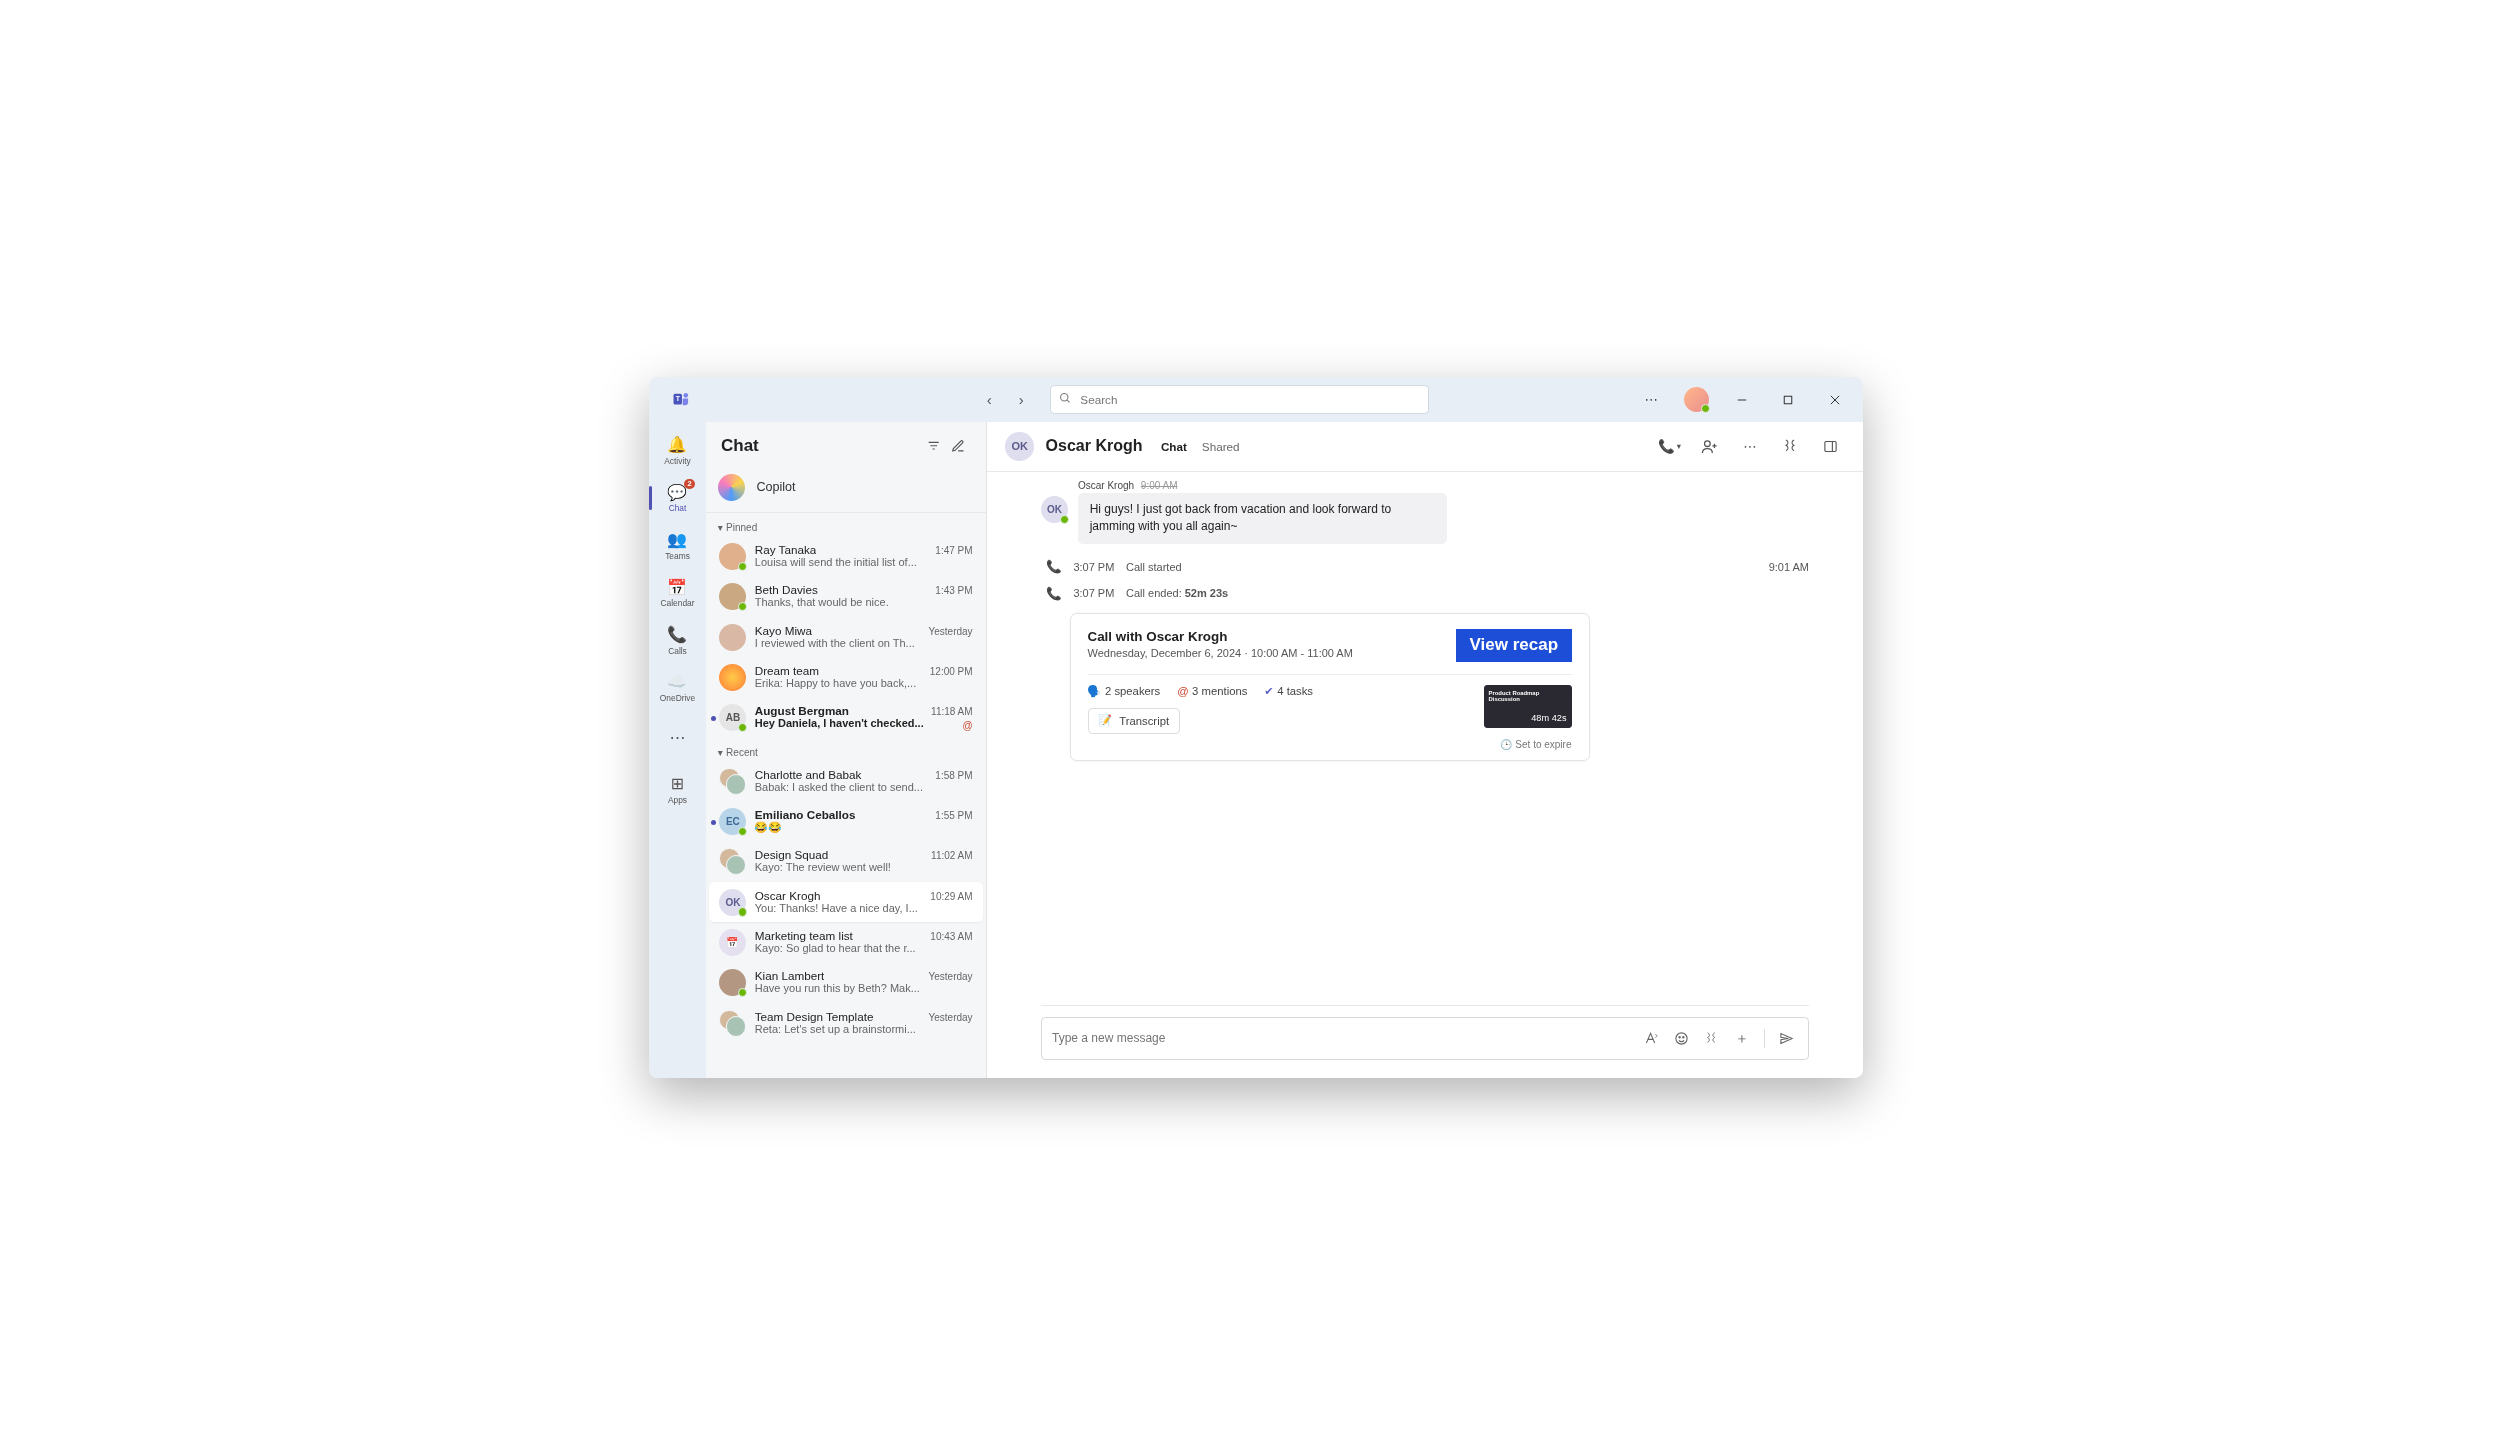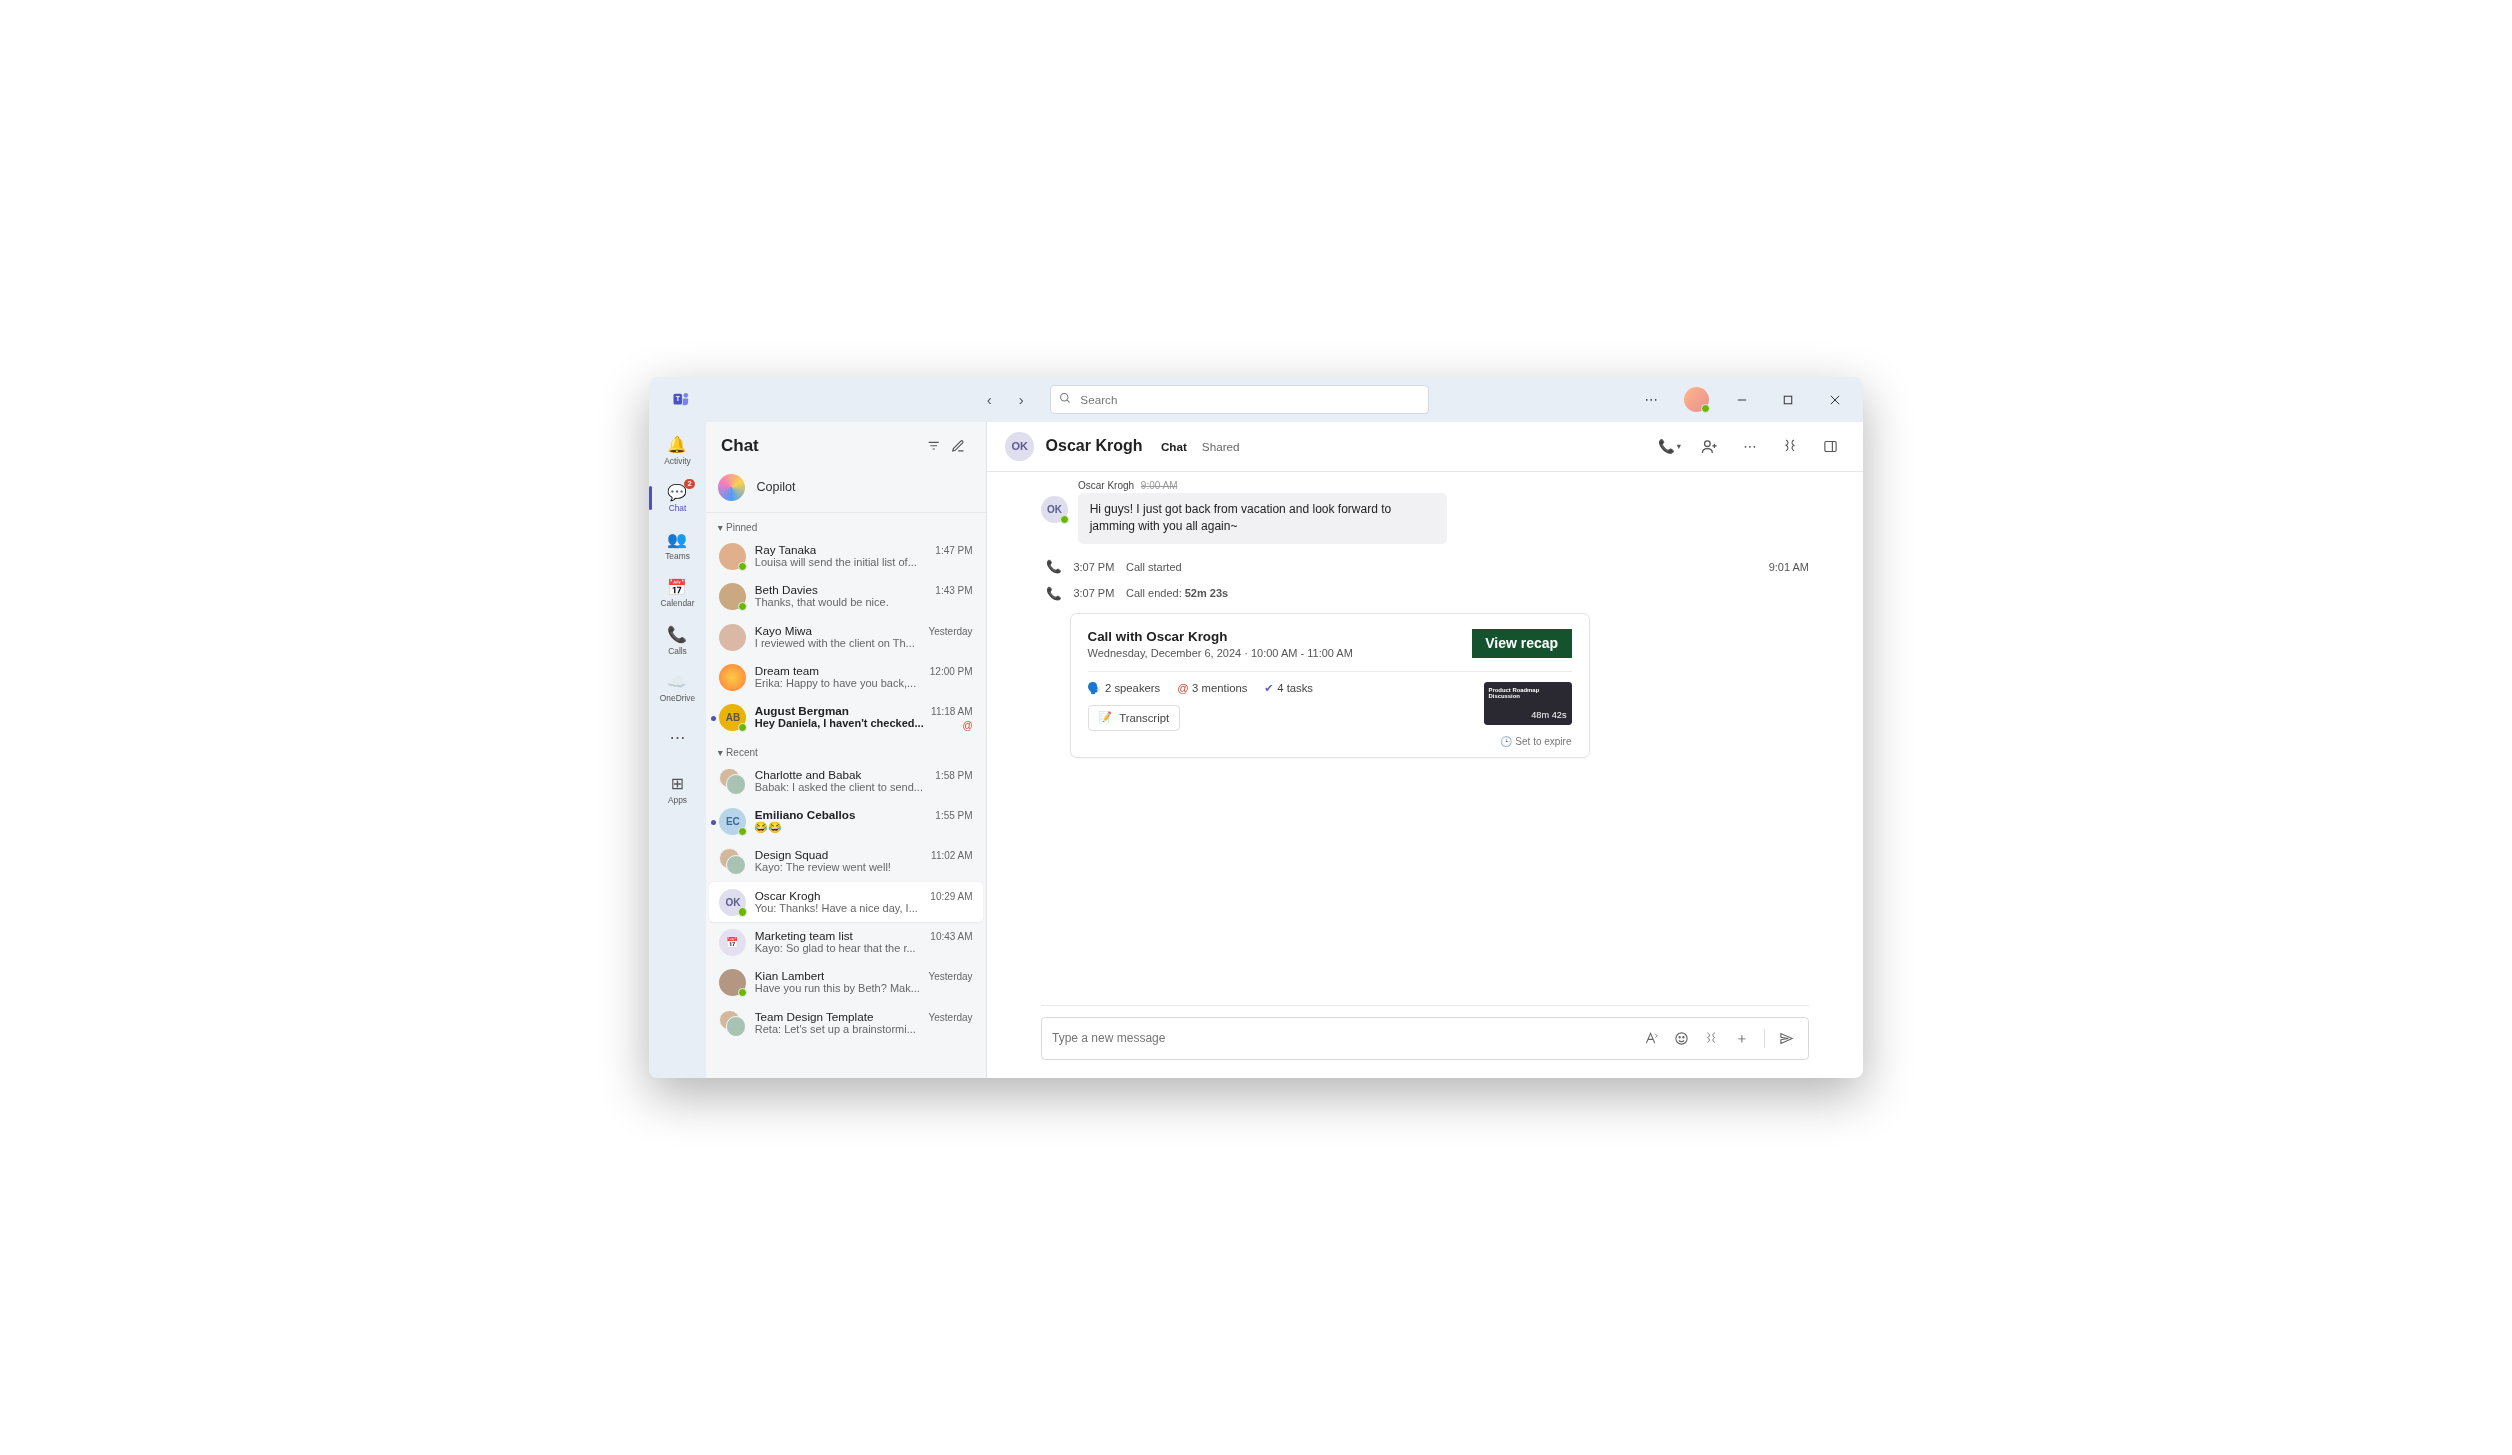--- a/index.html
+++ b/index.html
@@ -32,21 +32,21 @@
 .sidebar-hdr { display: flex; align-items: center; padding: 11.7px 15px 3.4px; }
 .sidebar-hdr h1 { font-size: 17px; font-weight: 700; color: #222; flex: 1; }
 .hdr-ico { width: 25px; height: 25px; display: flex; align-items: center; justify-content: center; color: #555; cursor: pointer; }
 .copilot-row { display: flex; align-items: center; gap: 11.7px; padding: 11.7px 15px 11.7px 11.7px; border-bottom: 0.8px solid #e8e8ea; }
 .copilot-logo { width: 27px; height: 27px; border-radius: 50%; background: conic-gradient(from 180deg,#4f9cf9,#f97bbd,#f9d34f,#4f9cf9); }
 .copilot-row span { font-size: 12.6px; color: #333; }
 .section-lbl { display: flex; align-items: center; gap: 3.4px; padding: 8.4px 11.7px 3.4px; font-size: 10px; color: #666; }
 .chat-item { display: flex; padding: 6.7px 10px; gap: 8.4px; cursor: pointer; position: relative; border-radius: 5px; margin: 0 3.4px; }
 .chat-item.selected { background: #fff; box-shadow: 0 0.8px 1.7px rgba(0,0,0,.06); }
 .chat-item .dot-unread { width: 5px; height: 5px; border-radius: 50%; background: #4f52b2; position: absolute; left: 1.7px; top: 18.4px; }
-.chat-item .av { width: 27px; height: 27px; border-radius: 50%; background: #eab308; display: flex; align-items: center; justify-content: center; font-size: 10px; font-weight: 600; color: #555; position: relative; flex-shrink: 0; }
+.chat-item .av { width: 27px; height: 27px; border-radius: 50%; background: #e5e5e5; display: flex; align-items: center; justify-content: center; font-size: 10px; font-weight: 600; color: #555; position: relative; flex-shrink: 0; }
 .chat-item .av.pair { background: none; }
 .chat-item .av.pair::before, .chat-item .av.pair::after { content:""; position:absolute; width: 18.4px; height: 18.4px; border-radius: 50%; border: 1.7px solid #f5f6f8; }
 .chat-item .av.pair::before { top:0; left:0; background:#d4b89b; }
 .chat-item .av.pair::after  { bottom:0; right:0; background:#a8c3b3; }
 .chat-item .txt { flex: 1; min-width: 0; }
 .chat-item .row1 { display: flex; justify-content: space-between; align-items: baseline; }
 .chat-item .name { font-size: 11.7px; color: #222; white-space: nowrap; overflow: hidden; text-overflow: ellipsis; }
 .chat-item .time { font-size: 10px; color: #666; flex-shrink: 0; margin-left: 18px; }
 .chat-item .preview { font-size: 11px; color: #666; white-space: nowrap; overflow: hidden; text-overflow: ellipsis; }
 .chat-item.unread .name, .chat-item.unread .preview { font-weight: 700; color: #222; }
@@ -72,21 +72,21 @@
 .call-row { display: flex; align-items: center; gap: 11.7px; color: #555; font-size: 11px; margin: 5px 0 11.7px 5px; }
 .call-row .phone { color: #666; font-size: 12.6px; }
 .call-row .r-time { margin-left: auto; font-size: 11px; color: #555; }
 .msg-out-group { display: flex; flex-direction: column; align-items: flex-end; gap: 6.7px; margin-bottom: 15px; }
 .bubble-out { background: #e9eaf6; border-radius: 5px; padding: 7.5px 11.7px; font-size: 12px; color: #222; }
 
 .recap-card { border: 0.8px solid #e3e3e6; border-radius: 6.7px; padding: 15px 17px 10px; margin: 6.7px 0 0 28.5px; max-width: 520px; box-shadow: 0 0.8px 2.5px rgba(0,0,0,.04); }
 .recap-top { display: flex; gap: 18px; align-items: flex-start; }
 .recap-top .info h3 { font-size: 13.4px; font-weight: 600; color: #222; margin-bottom: 3.4px; }
 .recap-top .info .sub { font-size: 11px; color: #555; }
-.recap-btn { margin-left: auto; background: #14532d; color: #fff; border: none; border-radius: 0; padding: 6.7px 13.4px; font-size: 14px; font-weight: 600; cursor: pointer; }
+.recap-btn { margin-left: auto; background: #1d4ed8; color: #fff; border: none; border-radius: 0; padding: 6.7px 13.4px; font-size: 17px; font-weight: 600; cursor: pointer; }
 .recap-divider { border: none; border-top: 0.8px solid #ececee; margin: 11.7px 0 10px; }
 .recap-mid { display: flex; gap: 18.4px; align-items: flex-start; }
 .stats { display: flex; gap: 17px; font-size: 11.3px; color: #444; align-items: center; }
 .stat .ic { margin-right: 3.4px; }
 .stat.sp .ic { color: #5b5fc7; }
 .stat.mn .ic { color: #cc4a31; }
 .stat.tk .ic { color: #5b5fc7; }
 .transcript-chip { margin-top: 10px; display: inline-flex; align-items: center; gap: 6.7px; border: 0.8px solid #ddd; border-radius: 4.2px; padding: 5.9px 10px; font-size: 11.3px; color: #444; cursor: pointer; }
 .thumb { margin-left: auto; width: 88px; height: 43px; background: #2a2831; border-radius: 3.4px; position: relative; color: #fff; font-size: 6.7px; padding: 5px; }
 .thumb .title { font-size: 5.9px; font-weight: 600; }

